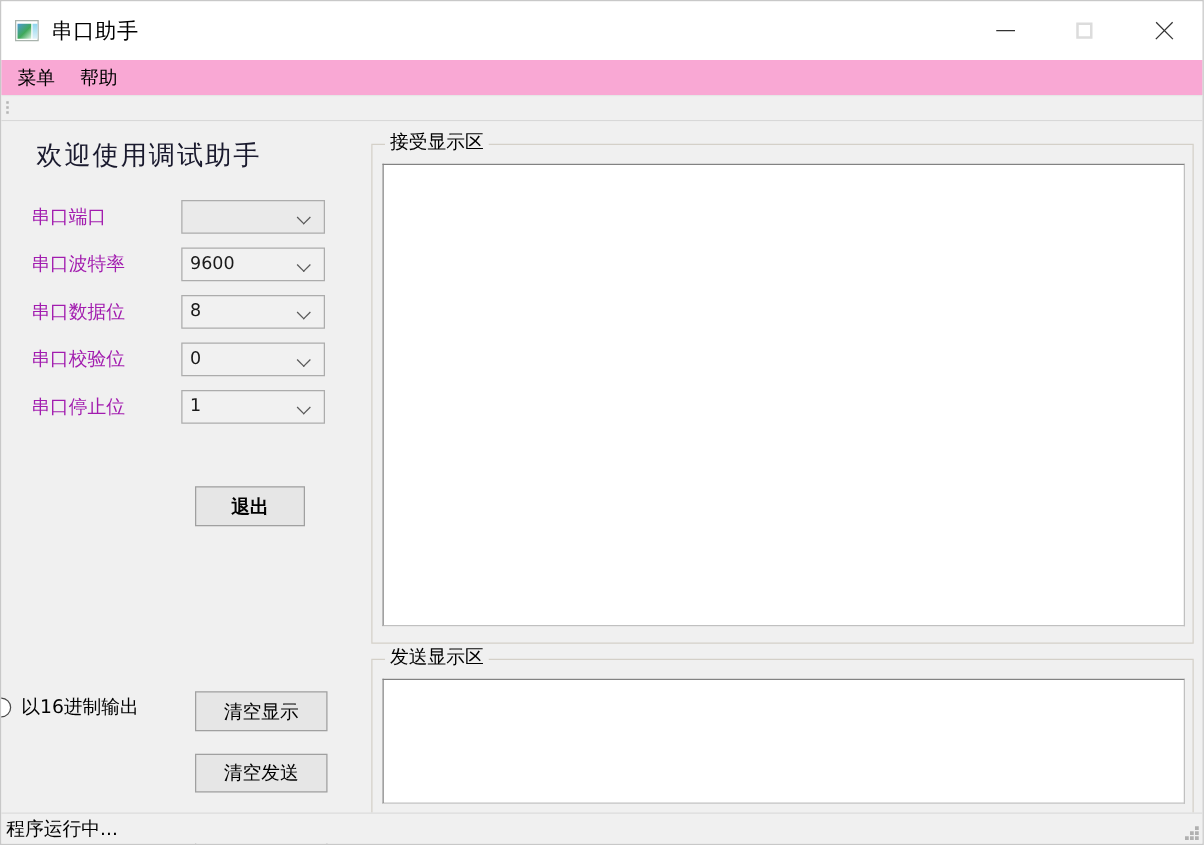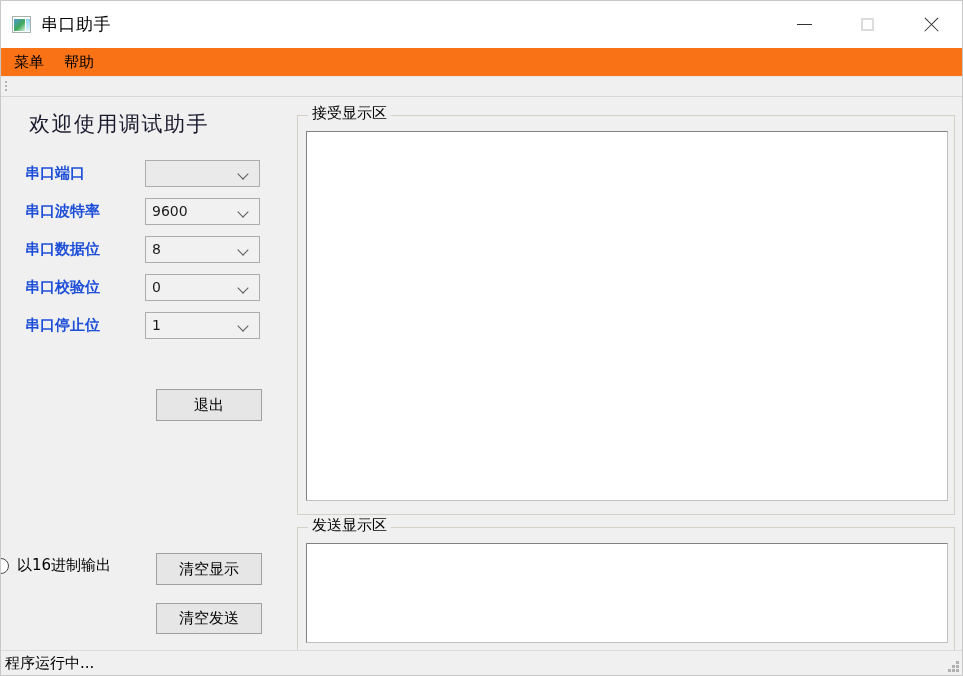--- a/index.html
+++ b/index.html
@@ -111,21 +111,21 @@
   }
   .winbtn .close-glyph::before { transform: rotate(45deg); }
   .winbtn .close-glyph::after  { transform: rotate(-45deg); }
 
   
   .menubar {
     position: absolute;
     left: 0; top: 47px;
     width: 961px;
     height: 28px;
-    background: #f97316;
+    background: #f9a8d4;
     display: flex;
     align-items: center;
   }
   .menu-item {
     font-size: 15px;
     color: #000000;
     padding: 2px 0;
     margin-left: 20px;
     white-space: nowrap;
   }
@@ -185,23 +185,22 @@
   .field-row {
     position: absolute;
     left: 24px;
     height: 28px;
     display: flex;
     align-items: center;
   }
   .field-label {
     width: 120px;
     font-size: 15px;
-    color: #1d4ed8;
-    white-space: nowrap;
-    font-weight: bold;
+    color: #a21caf;
+    white-space: nowrap;
   }
   .combo {
     position: relative;
     width: 115px;
     height: 27px;
     box-sizing: border-box;
     border: 1px solid #acacac;
     background: #eaeaea;
     display: flex;
     align-items: center;
@@ -406,21 +405,21 @@
       </div>
 
       <div class="field-row" style="top:214px;">
         <div class="field-label">串口停止位</div>
         <div class="combo light">
           <span class="cval">1</span>
           <span class="carrow"></span>
         </div>
       </div>
 
-      <div class="btn" style="left:155px; top:292px; width:106px; height:32px;">退出</div>
+      <div class="btn" style="left:155px; top:292px; width:88px; height:32px;font-weight:bold;">退出</div>
 
       <div class="radio-row">
         <span class="radio-circle"></span>
         <span class="radio-label">以16进制输出</span>
       </div>
 
       <div class="btn" style="left:155px; top:456px; width:106px; height:32px;">清空显示</div>
 
       <div class="btn" style="left:155px; top:555px; width:106px; height:31px;">发送</div>
 

